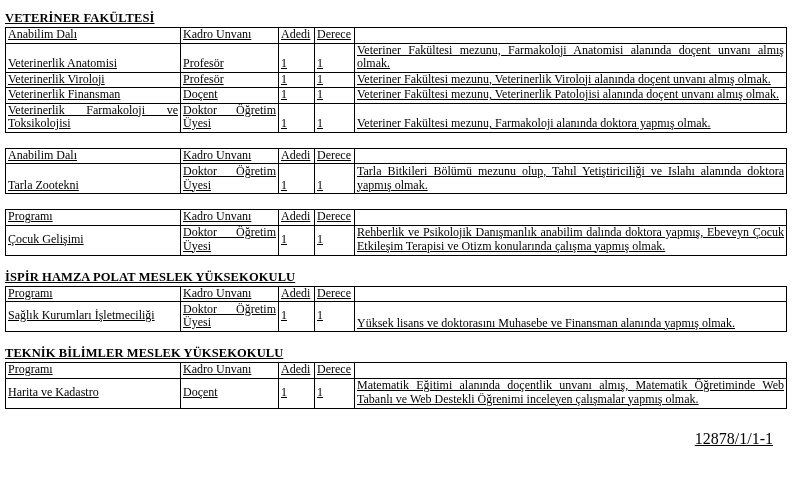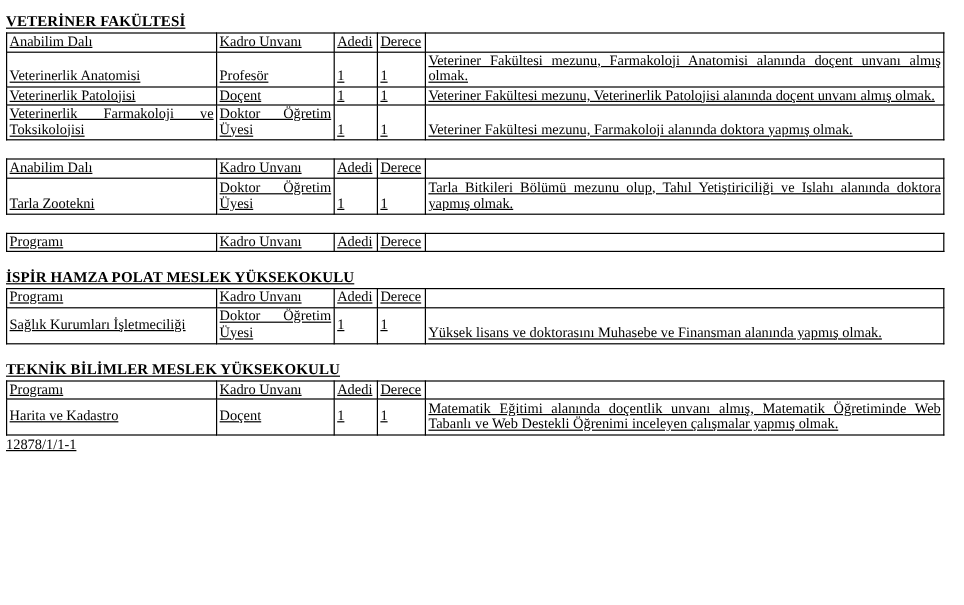--- a/index.html
+++ b/index.html
@@ -38,24 +38,24 @@
   table.va-bottom td { vertical-align: bottom; }
   table.va-middle td { vertical-align: middle; }
   td.vb { vertical-align: bottom !important; }
   
   td.jc { text-align: justify; text-align-last: left; }
   tr.hdr td { vertical-align: middle; }
   tr.h15 { height: 15px; }
   tr.h27 { height: 27px; }
   tr.h30 { height: 30px; }
   .footer {
-    margin-top: 1px;
-    text-align: left;
+    margin-top: 23px;
+    text-align: right;
     padding-right: 25px;
-    font-size: 12px; line-height: 13px;
+    font-size: 16px; line-height: 13px;
   }
 </style>
 </head>
 <body>
 
 <div class="page">
 
   <section class="sec">
     <div class="sec-title">VETERİNER FAKÜLTESİ</div>
     <table class="roster va-bottom">
@@ -75,21 +75,28 @@
         <td></td>
       </tr>
       <tr class="h27">
         <td class="jc">Veterinerlik Anatomisi</td>
         <td class="jc">Profesör</td>
         <td>1</td>
         <td>1</td>
         <td class="jc">Veteriner Fakültesi mezunu, Farmakoloji Anatomisi alanında doçent unvanı almış olmak.</td>
       </tr>
       <tr class="h15">
-        <td class="jc">Veterinerlik Patolojisi</td>
+        <td class="jc">Veterinerlik Viroloji</td>
+        <td class="jc">Profesör</td>
+        <td>1</td>
+        <td>1</td>
+        <td class="jc">Veteriner Fakültesi mezunu, Veterinerlik Viroloji alanında doçent unvanı almış olmak.</td>
+      </tr>
+      <tr class="h15">
+        <td class="jc">Veterinerlik Finansman</td>
         <td class="jc">Doçent</td>
         <td>1</td>
         <td>1</td>
         <td class="jc">Veteriner Fakültesi mezunu, Veterinerlik Patolojisi alanında doçent unvanı almış olmak.</td>
       </tr>
       <tr class="h27">
         <td class="jc">Veterinerlik Farmakoloji ve Toksikolojisi</td>
         <td class="jc">Doktor Öğretim Üyesi</td>
         <td>1</td>
         <td>1</td>
@@ -137,20 +144,27 @@
           <col class="c5">
         </colgroup>
       <tbody>
           <tr class="hdr h15">
         <td>Programı</td>
         <td>Kadro Unvanı</td>
         <td>Adedi</td>
         <td>Derece</td>
         <td></td>
       </tr>
+      <tr class="h30">
+        <td class="jc">Çocuk Gelişimi</td>
+        <td class="jc">Doktor Öğretim Üyesi</td>
+        <td>1</td>
+        <td>1</td>
+        <td class="jc">Rehberlik ve Psikolojik Danışmanlık anabilim dalında doktora yapmış, Ebeveyn Çocuk Etkileşim Terapisi ve Otizm konularında çalışma yapmış olmak.</td>
+      </tr>
     </tbody>
       </table>
   </section>
 
   <section class="sec">
     <div class="sec-title">İSPİR HAMZA POLAT MESLEK YÜKSEKOKULU</div>
     <table class="roster va-middle">
       <colgroup>
           <col class="c1">
           <col class="c2">

